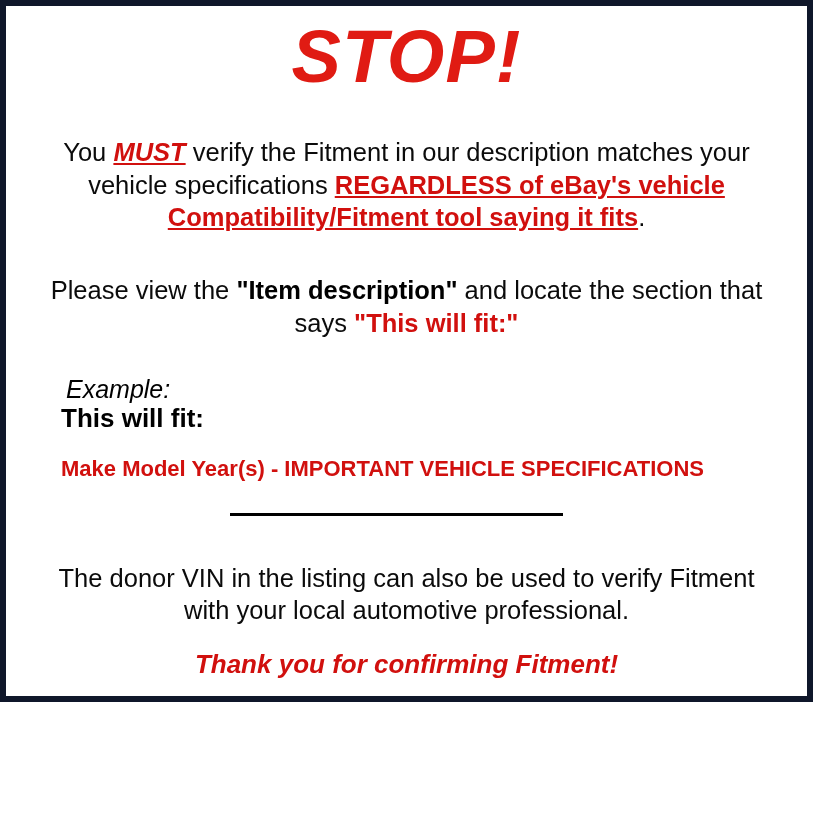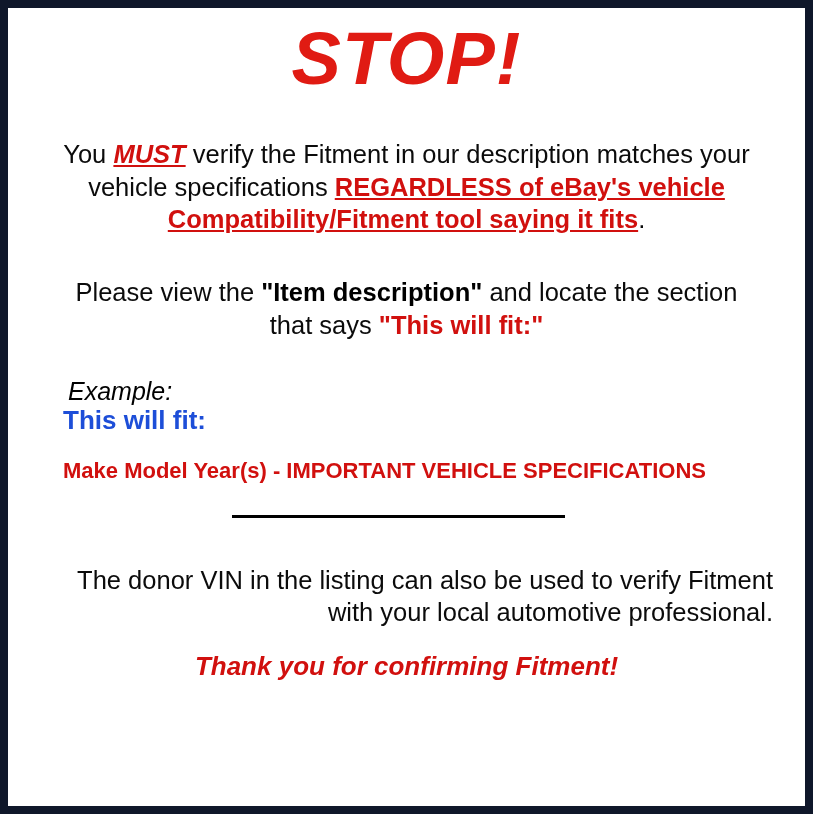--- a/index.html
+++ b/index.html
@@ -6,24 +6,24 @@
     margin: 0;
     padding: 0;
     background: #ffffff;
   }
   body {
     font-family: "Liberation Sans", sans-serif;
   }
   .notice-card {
     position: relative;
     width: 813px;
-    height: 814px;
+    height: 702px;
     box-sizing: border-box;
     background: #ffffff;
-    border: 8px solid #0f172a;
+    border: 6px solid #0f172a;
     overflow: hidden;
   }
   .notice-inner {
     position: relative;
     width: 100%;
     height: 100%;
     background: #ffffff;
     box-sizing: border-box;
     padding: 0 14px;
     text-align: center;
@@ -101,21 +101,21 @@
     font-size: 25px;
     font-style: italic;
     color: #000000;
     text-underline-offset: 2px;
     line-height: 1.12;
   }
   .example-fit {
     display: block;
     font-size: 26px;
     font-weight: bold;
-    color: #1d4ed8;
+    color: #000000;
     line-height: 1.12;
     margin-top: 1px;
     margin-left: -5px;
   }
   .example-spec {
     display: block;
     font-size: 22px;
     font-weight: bold;
     color: #d1100e;
     line-height: 1.12;
@@ -136,21 +136,20 @@
     width: 333px;
     height: 3px;
     background: #000000;
   }
 
   .para-confirm {
     margin: 20px 18px 0 18px;
   }
   .para-vin {
     margin: 40px 18px 0 18px;
-    text-align: right;
   }
 
   .thanks {
     margin: 22px 0 0 0;
     font-size: 26px;
     font-weight: bold;
     font-style: italic;
     color: #d1100e;
     line-height: 1.2;
     text-align: center;

